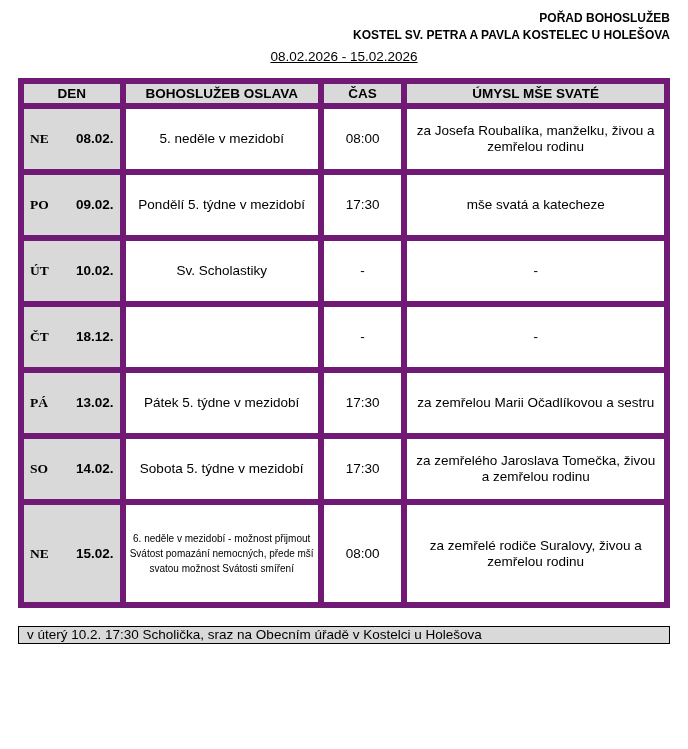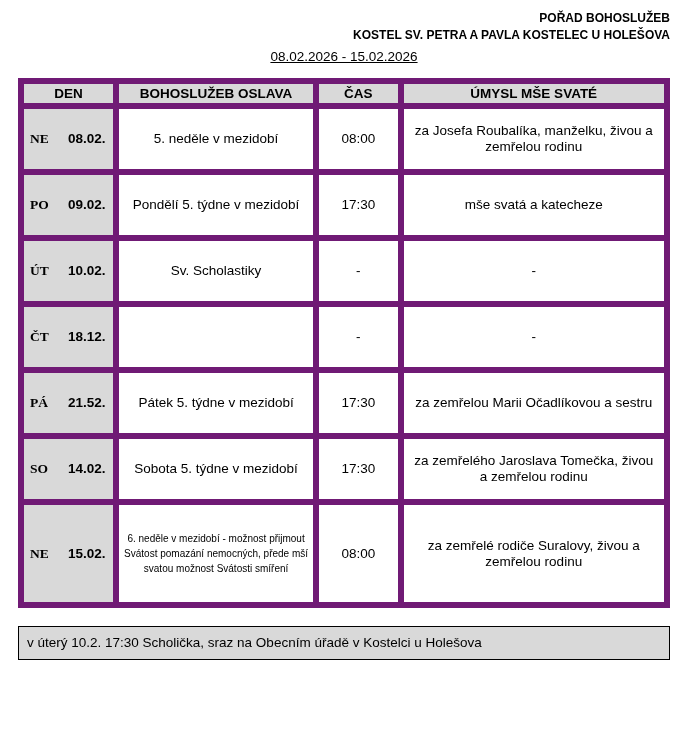--- a/index.html
+++ b/index.html
@@ -52,32 +52,32 @@
   col.c-cas { width: 85px; }
   col.c-umy { width: 270px; }
   td.den {
     background: #d9d9d9;
     font-weight: bold;
     text-align: left;
     white-space: nowrap;
     padding-left: 7px;
   }
   td.den .day { display: inline-block; min-width: 26px; font-family: Liberation Serif, serif; }
-  td.den .date { display: inline-block; margin-left: 12px; }
+  td.den .date { display: inline-block; margin-left: 20px; }
   td.lit, td.cas, td.umy { text-align: center; line-height: 16px; }
   tr.row { height: 66px; }
   tr.row-last { height: 103px; }
   tr.row-last td.lit { font-size: 10px; line-height: 15px; padding: 1px 4px; }
   .footer-note {
     margin-top: 18px;
     width: 652px;
     border: 1px solid #000;
     background: #d9d9d9;
     font-size: 13.5px;
-    padding: 8px 8px;
+    padding: 0 8px;
     line-height: 16px;
   }
 </style>
 </head>
 <body>
 
 <div class="page">
 
   <div class="title-line1">POŘAD BOHOSLUŽEB</div>
   <div class="title-line2">KOSTEL SV. PETRA A PAVLA KOSTELEC U HOLEŠOVA</div>
@@ -117,21 +117,21 @@
         <td class="cas">-</td>
         <td class="umy">-</td>
       </tr>
       <tr class="row">
         <td class="den"><span class="day">ČT</span><span class="date">18.12.</span></td>
         <td class="lit"></td>
         <td class="cas">-</td>
         <td class="umy">-</td>
       </tr>
       <tr class="row">
-        <td class="den"><span class="day">PÁ</span><span class="date">21.52.</span></td>
+        <td class="den"><span class="day">PÁ</span><span class="date">13.02.</span></td>
         <td class="lit">Pátek 5. týdne v mezidobí</td>
         <td class="cas">17:30</td>
         <td class="umy">za zemřelou Marii Očadlíkovou a sestru</td>
       </tr>
       <tr class="row">
         <td class="den"><span class="day">SO</span><span class="date">14.02.</span></td>
         <td class="lit">Sobota 5. týdne v mezidobí</td>
         <td class="cas">17:30</td>
         <td class="umy">za zemřelého Jaroslava Tomečka, živou a zemřelou rodinu</td>
       </tr>

